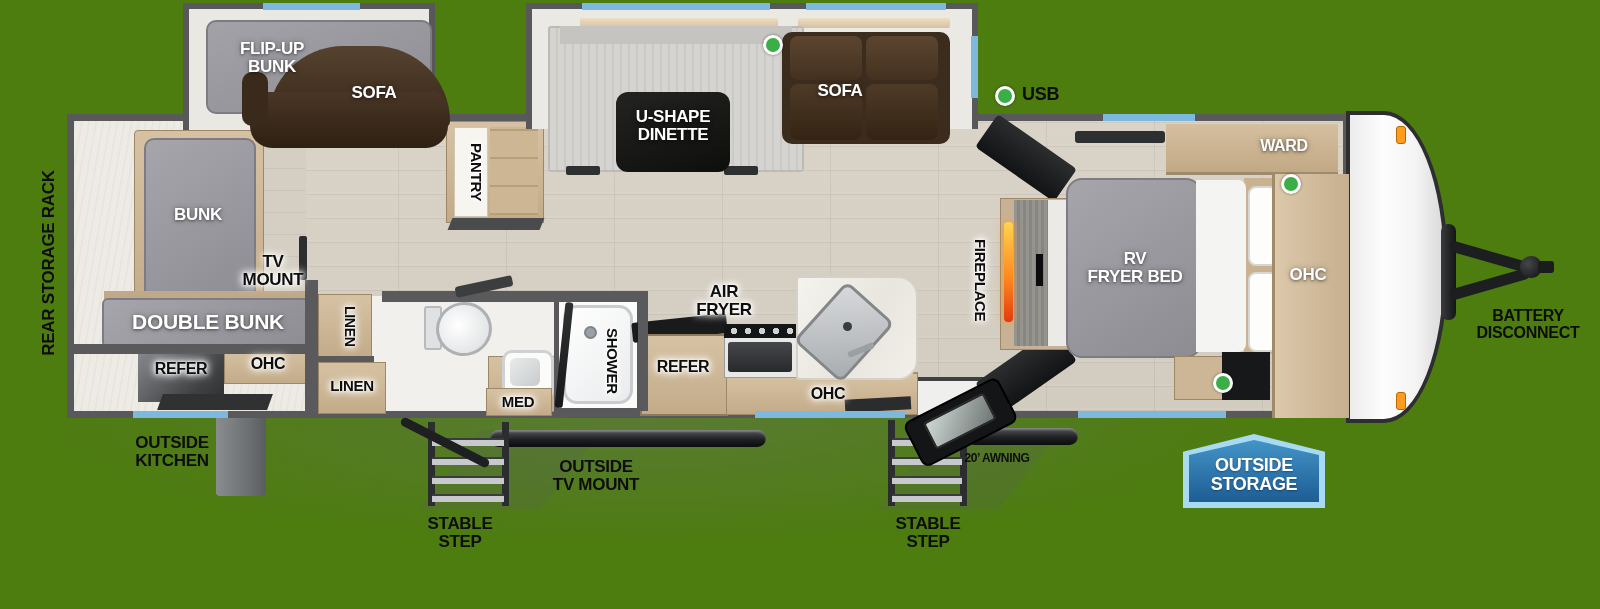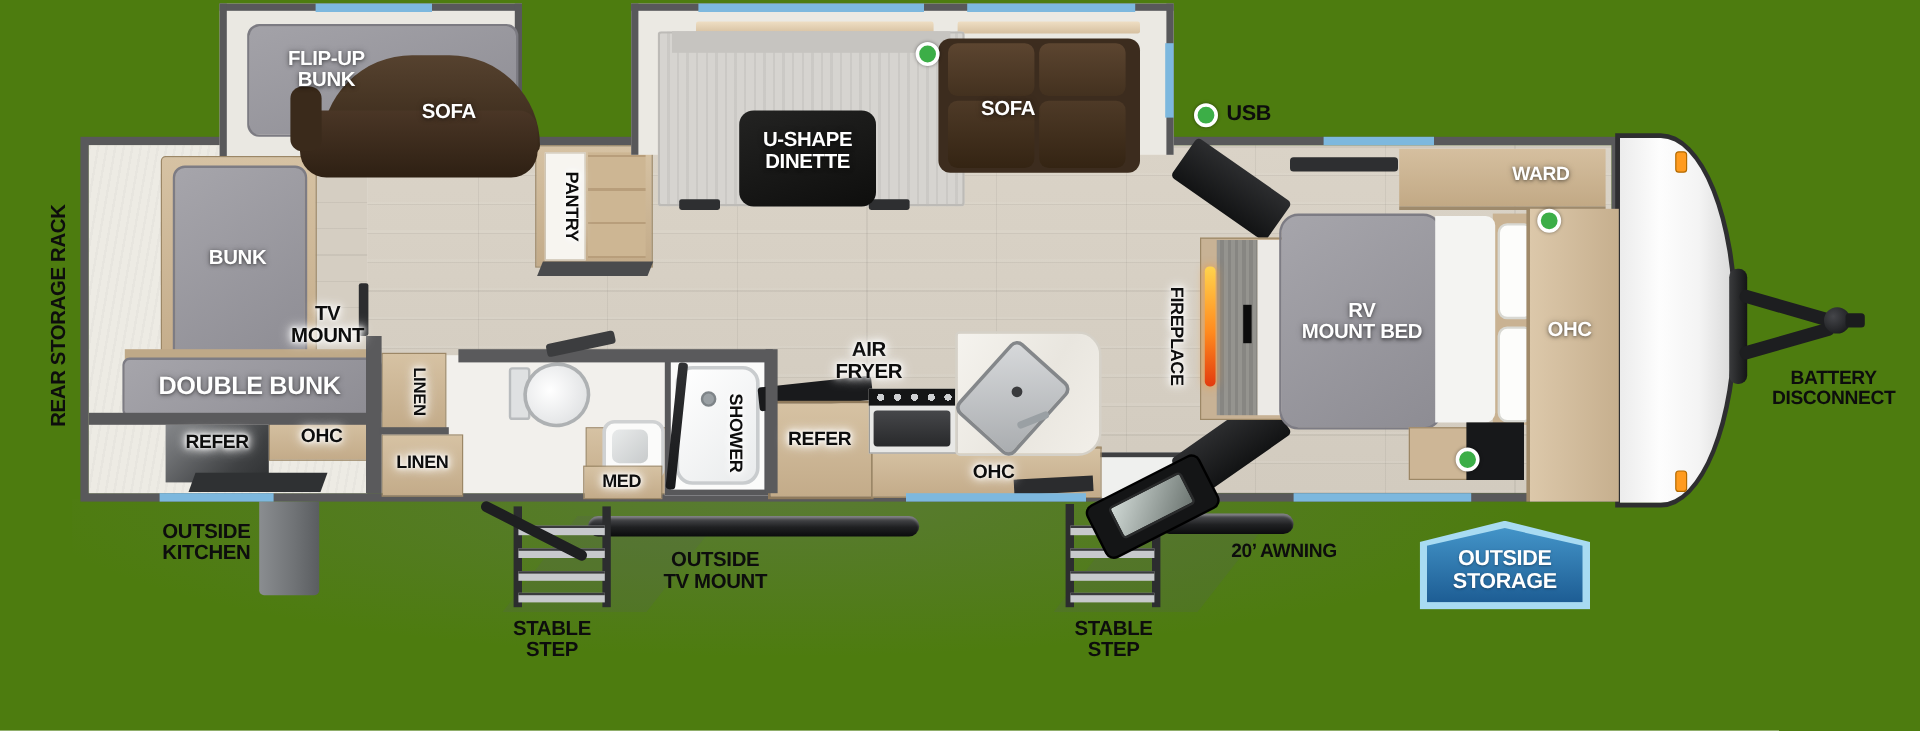--- a/index.html
+++ b/index.html
@@ -191,21 +191,21 @@
   <div class="abs" style="left:1075px;top:131px;width:90px;height:12px;z-index:3;background:#2e2f31;border-radius:3px;"></div>
   <div class="abs" style="left:1166px;top:124px;width:172px;height:48px;z-index:3;
               background:linear-gradient(180deg,#d5bf9f,#c2a985);border-bottom:3px solid #9e8a6c;"></div>
   <div class="lblw" style="left:1244px;top:138px;width:80px;">WARD</div>
   <div class="abs" style="left:1244px;top:178px;width:30px;height:176px;z-index:3;background:#c9b292;"></div>
   <div class="mattress" style="left:1066px;top:178px;width:132px;height:176px;border-radius:16px;"></div>
   <div class="abs" style="left:1196px;top:180px;width:50px;height:172px;z-index:3;background:#f4f4f2;border-radius:0 8px 8px 0;"></div>
   <div class="abs" style="left:1248px;top:186px;width:26px;height:76px;z-index:3;background:#fdfdfb;border:2px solid #d8d8d2;border-radius:8px;"></div>
   <div class="abs" style="left:1248px;top:272px;width:26px;height:76px;z-index:3;background:#fdfdfb;border:2px solid #d8d8d2;border-radius:8px;"></div>
   <div class="lblw" style="left:1080px;top:250px;width:110px;font-size:17px;">RV
-MOUNT BED</div>
+FRYER BED</div>
   <div class="abs" style="left:1174px;top:356px;width:48px;height:42px;z-index:3;background:#cdb696;border:1px solid #9c8766;"></div>
   <div class="abs" style="left:1222px;top:352px;width:48px;height:48px;z-index:3;background:#17181a;"></div>
   <div class="dot" style="left:1281px;top:174px;"></div>
   <div class="dot" style="left:1213px;top:373px;"></div>
   <div class="abs" style="left:1272px;top:174px;width:74px;height:244px;z-index:3;
               background:linear-gradient(90deg,#dcc8aa,#c6af8e);border-left:3px solid #a08a69;"></div>
   <div class="lblw" style="left:1278px;top:266px;width:60px;font-size:17px;">OHC</div>
 
   <div class="abs" style="left:1346px;top:111px;width:102px;height:312px;z-index:1;box-sizing:border-box;
               border:4px solid #2e2e30;border-radius:0 64px 64px 0 / 0 156px 156px 0;
@@ -255,21 +255,21 @@
   <div class="steptread" style="left:892px;top:438px;width:70px;"></div>
   <div class="steptread" style="left:892px;top:457px;width:70px;"></div>
   <div class="steptread" style="left:892px;top:476px;width:70px;"></div>
   <div class="steptread" style="left:892px;top:494px;width:70px;"></div>
   <div class="barblack" style="left:966px;top:428px;width:112px;"></div>
   <div class="abs" style="left:902px;top:424px;width:102px;height:46px;z-index:4;transform:rotate(-27deg);transform-origin:left top;
               background:#141516;border:2px solid #000;border-radius:8px;"></div>
   <div class="abs" style="left:922px;top:432px;width:64px;height:26px;z-index:4;transform:rotate(-27deg);transform-origin:-18px -6px;
               background:linear-gradient(135deg,#cfd8d4,#6d7672);border:2px solid #2a2b2c;border-radius:4px;"></div>
   <div class="lbl" style="left:876px;top:515px;width:104px;font-size:17px;text-shadow:none;">STABLE STEP</div>
-  <div class="lbl" style="left:1014px;top:452px;width:112px;font-size:16px;text-shadow:none;">20’ AWNING</div>
+  <div class="lbl" style="left:941px;top:452px;width:112px;font-size:12px;text-shadow:none;">20’ AWNING</div>
 
   <div class="abs" style="left:1183px;top:434px;width:142px;height:74px;z-index:3;
               clip-path:polygon(50% 0,100% 24%,100% 100%,0 100%,0 24%);background:#a8dbf2;"></div>
   <div class="abs" style="left:1189px;top:440px;width:130px;height:62px;z-index:3;
               clip-path:polygon(50% 0,100% 24%,100% 100%,0 100%,0 24%);
               background:linear-gradient(180deg,#4394c8,#1d5d94);"></div>
   <div class="lblw" style="left:1189px;top:456px;width:130px;font-size:18px;text-shadow:0 1px 2px rgba(0,0,0,.35);">OUTSIDE
 STORAGE</div>
 
 </div>

